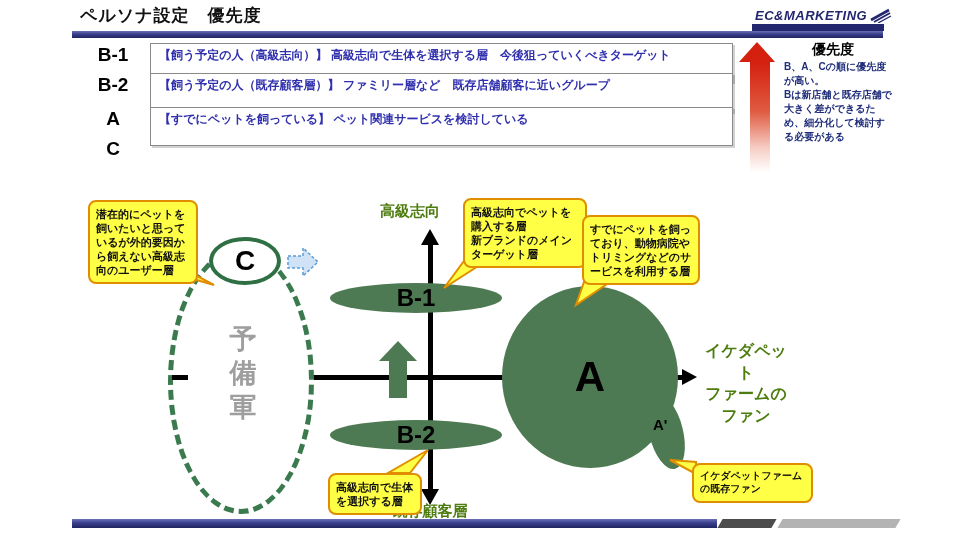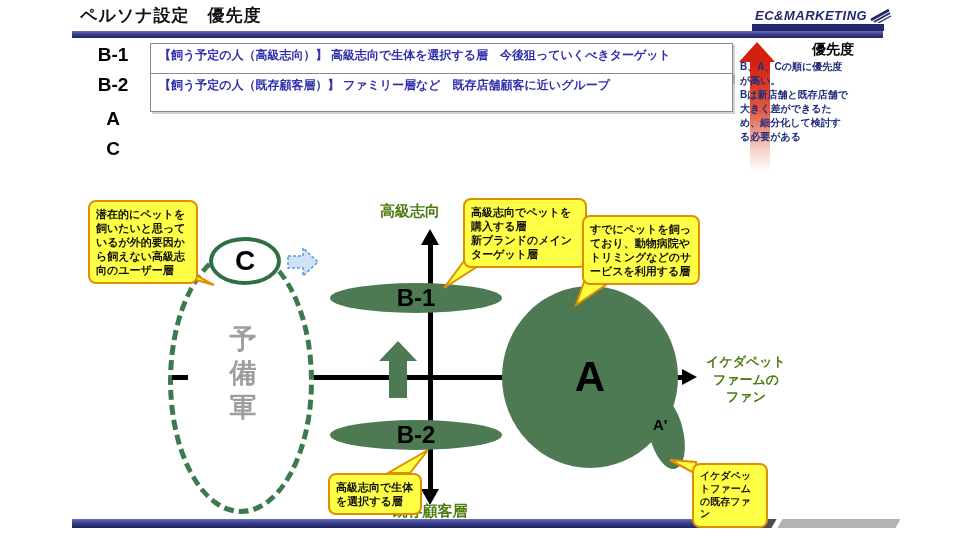--- a/index.html
+++ b/index.html
@@ -62,41 +62,42 @@
   <div class="abs logo-underline" style="left:752px;top:24px;width:132px;height:7px;"></div>
   <div class="abs topbar" style="left:72px;top:31px;width:811px;height:7px;"></div>
 
   <div class="abs legend-label" style="left:85px;top:44px;width:56px;">B-1</div>
   <div class="abs legend-box" style="left:150px;top:43px;width:583px;">【飼う予定の人（高級志向）】 高級志向で生体を選択する層　今後狙っていくべきターゲット</div>
 
   <div class="abs legend-label" style="left:85px;top:74px;width:56px;">B-2</div>
   <div class="abs legend-box" style="left:150px;top:73px;width:583px;">【飼う予定の人（既存顧客層）】 ファミリー層など　既存店舗顧客に近いグループ</div>
 
   <div class="abs legend-label" style="left:85px;top:108px;width:56px;">A</div>
+  <div class="abs legend-box" style="left:150px;top:107px;width:583px;">【すでにペットを飼っている】 ペット関連サービスを検討している</div>
 
   <div class="abs legend-label" style="left:85px;top:138px;width:56px;">C</div>
 
   <div class="abs" style="left:739px;top:42px;width:42px;">
     <div class="red-arrow-head"></div>
     <div class="red-arrow-shaft"></div>
   </div>
   <div class="abs priority-title" style="left:790px;top:41px;width:86px;">優先度</div>
-  <div class="abs priority-body pre" style="left:740px;top:60px;width:108px;">B、A、Cの順に優先度が高い。
+  <div class="abs priority-body pre" style="left:784px;top:60px;width:108px;">B、A、Cの順に優先度が高い。
 Bは新店舗と既存店舗で大きく差ができるため、細分化して検討する必要がある</div>
 
   <div class="abs axis" style="left:176px;top:375px;width:508px;height:5px;z-index:1;"></div>
   <div class="abs axis" style="left:172px;top:375px;width:16px;height:5px;z-index:4;"></div>
   <div class="abs tri" style="left:682px;top:369px;border-top:8px solid transparent;border-bottom:8px solid transparent;border-left:15px solid #000;z-index:1;"></div>
   <div class="abs axis" style="left:428px;top:244px;width:5px;height:246px;z-index:1;"></div>
   <div class="abs tri" style="left:421px;top:229px;border-left:9px solid transparent;border-right:9px solid transparent;border-bottom:16px solid #000;z-index:1;"></div>
   <div class="abs tri" style="left:421px;top:489px;border-left:9px solid transparent;border-right:9px solid transparent;border-top:16px solid #000;z-index:1;"></div>
 
   <div class="abs axis-label" style="left:358px;top:202px;width:104px;font-size:15px;">高級志向</div>
   <div class="abs axis-label" style="left:378px;top:502px;width:104px;font-size:15px;">既存顧客層</div>
-  <div class="abs axis-label pre" style="left:698px;top:353px;width:96px;font-size:13px;line-height:1.35;">イケダペット
+  <div class="abs axis-label pre" style="left:698px;top:340px;width:96px;font-size:16px;line-height:1.35;">イケダペット
 ファームの
 ファン</div>
 
   <div class="abs reserve" style="left:168px;top:248px;width:146px;height:266px;z-index:2;"></div>
   <div class="abs reserve-label pre" style="left:217px;top:322px;width:52px;z-index:3;">予
 備
 軍</div>
 
   <div class="abs ellipse" style="left:209px;top:237px;width:72px;height:48px;background:#fff;border:4px solid #2e6f43;font-size:28px;z-index:4;">C</div>
 
@@ -130,19 +131,19 @@
   </svg>
   <svg class="abs tail" style="left:668px;top:456px;" width="30" height="20">
     <polygon points="28,6 28,18 2,4" fill="#ffff45" stroke="#e08e00" stroke-width="2"></polygon>
   </svg>
 
   <div class="abs callout" style="left:88px;top:200px;width:110px;">潜在的にペットを飼いたいと思っているが外的要因から飼えない高級志向のユーザー層</div>
   <div class="abs callout pre" style="left:463px;top:198px;width:124px;">高級志向でペットを購入する層
 新ブランドのメインターゲット層</div>
   <div class="abs callout" style="left:582px;top:215px;width:118px;">すでにペットを飼っており、動物病院やトリミングなどのサービスを利用する層</div>
   <div class="abs callout" style="left:328px;top:473px;width:94px;">高級志向で生体を選択する層</div>
-  <div class="abs callout" style="left:692px;top:463px;width:76px;font-size:10px;">イケダペットファームの既存ファン</div>
+  <div class="abs callout" style="left:692px;top:463px;width:121px;font-size:10px;">イケダペットファームの既存ファン</div>
 
   <div class="abs bottombar-blue" style="left:72px;top:519px;width:645px;height:9px;"></div>
   <div class="abs bottombar-dark" style="left:720px;top:519px;width:54px;height:9px;"></div>
   <div class="abs bottombar-light" style="left:780px;top:519px;width:118px;height:9px;"></div>
 
 </div>
 
 </body></html>

